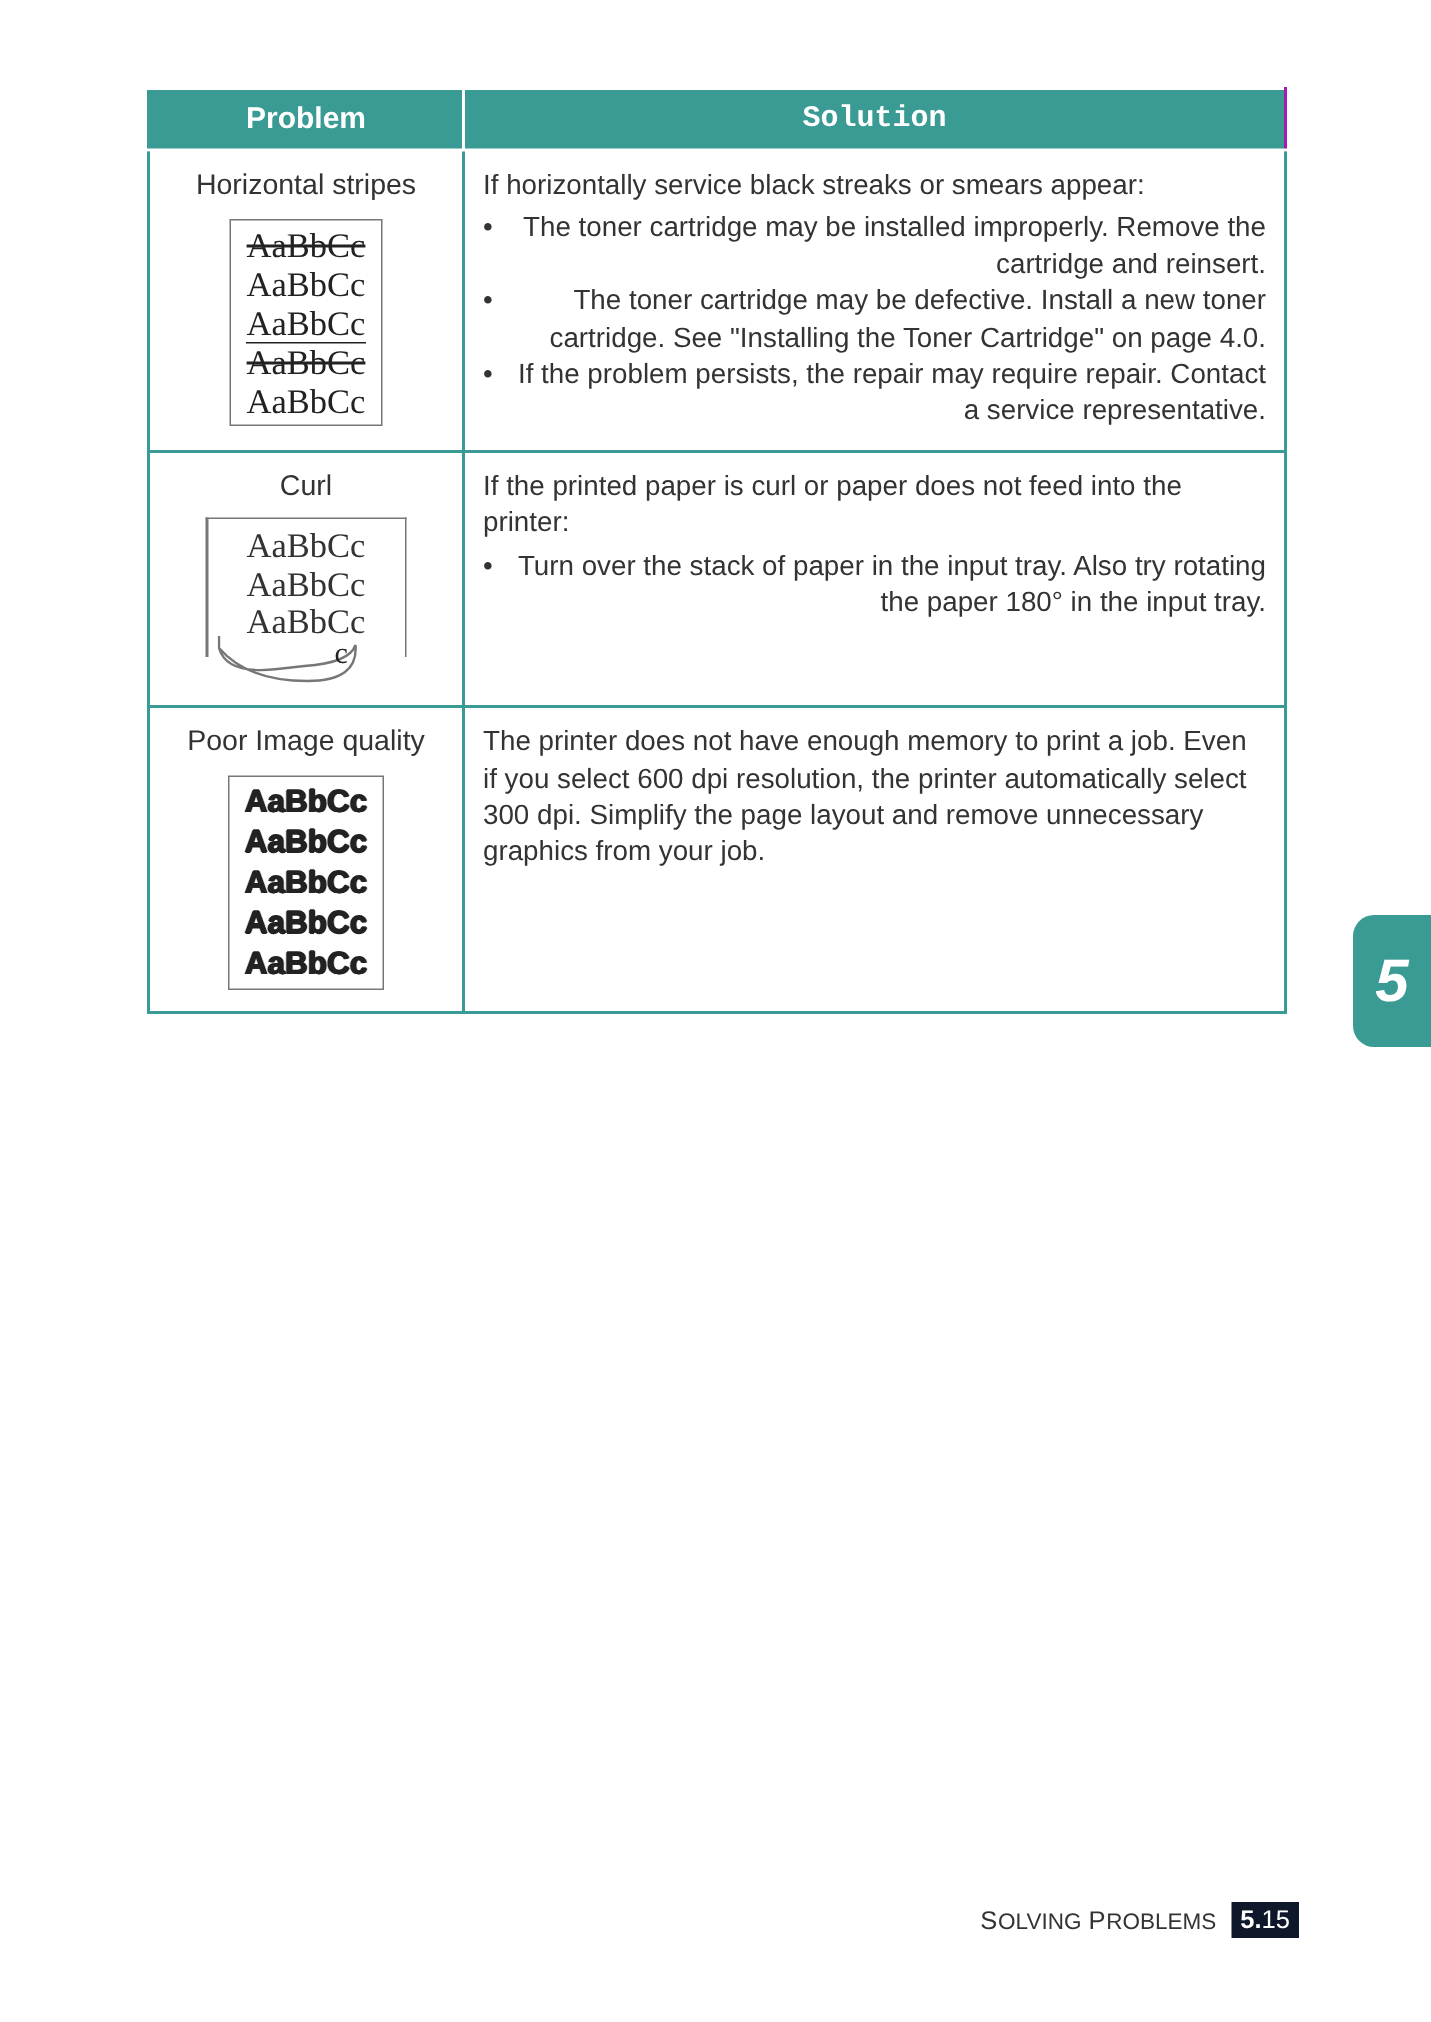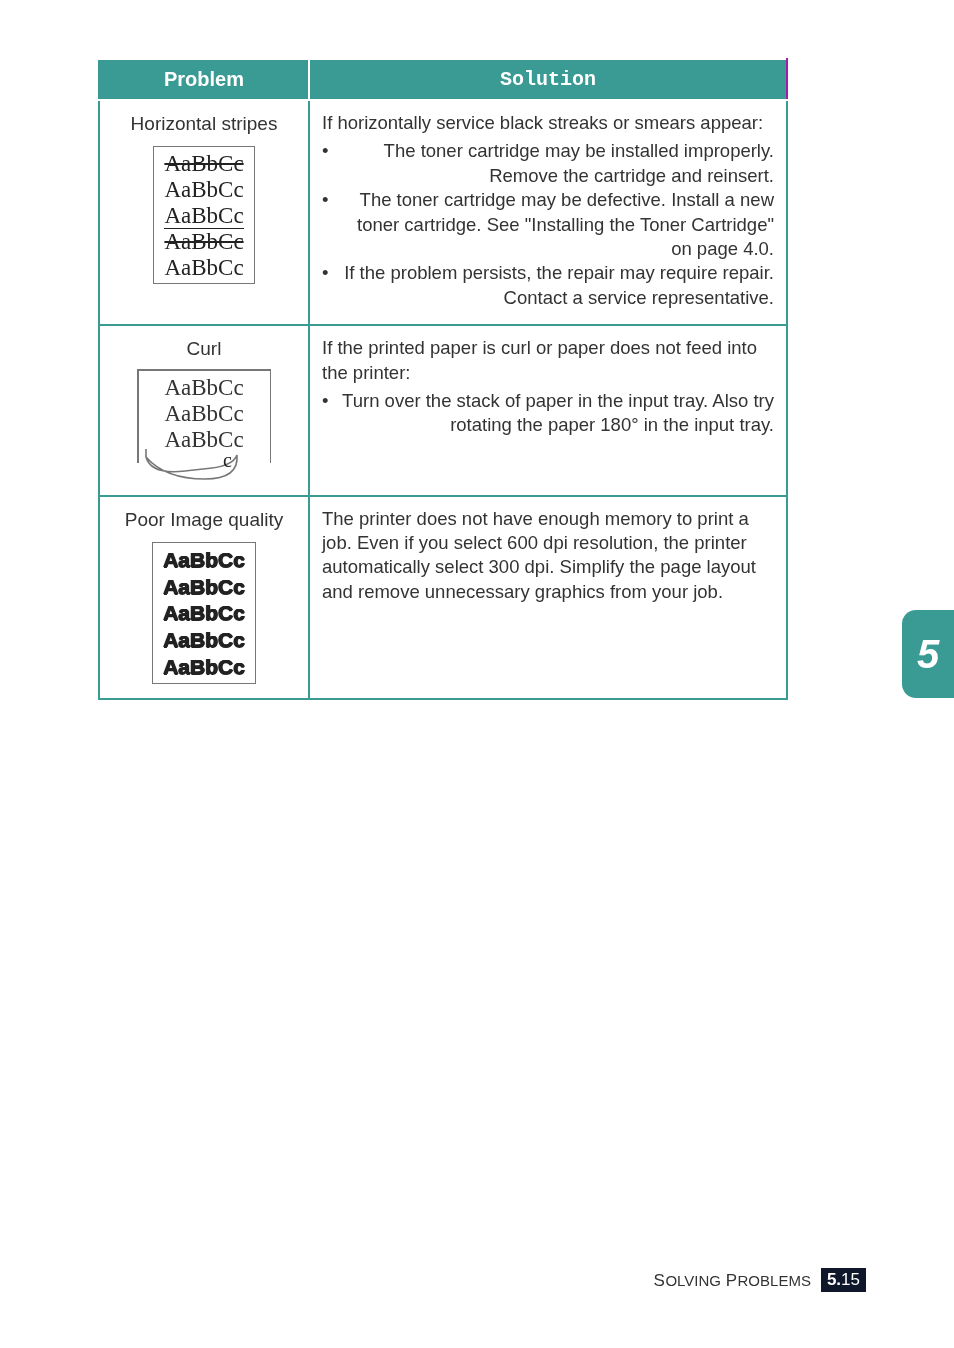--- a/index.html
+++ b/index.html
@@ -8,21 +8,21 @@
     height: 1348px;
     background: #fff;
     font-family: Verdana, Geneva, sans-serif;
     position: relative;
     color: #333;
   }
   .page {
     padding: 58px 88px 0 98px;
   }
   table.trouble {
-    width: 690px;
+    width: 760px;
     border-collapse: collapse;
     border: 2px solid #3a9b94;
   }
   table.trouble th {
     background: #3a9b94;
     color: #fff;
     font-weight: bold;
     font-size: 20px;
     padding: 8px 6px;
     border: 2px solid #fff;
@@ -129,21 +129,21 @@
     justify-content: center;
     border-top-left-radius: 14px;
     border-bottom-left-radius: 14px;
   }
   .footer {
     position: absolute;
     bottom: 56px;
     right: 88px;
     font-size: 17px;
     display: flex;
-    align-items: center;
+    align-items: flex-end;
     gap: 10px;
   }
   .footer-caps {
     font-variant: small-caps;
     letter-spacing: 0.5px;
   }
   .footer-badge {
     background: #0f172a;
     color: #fff;
     font-weight: bold;

